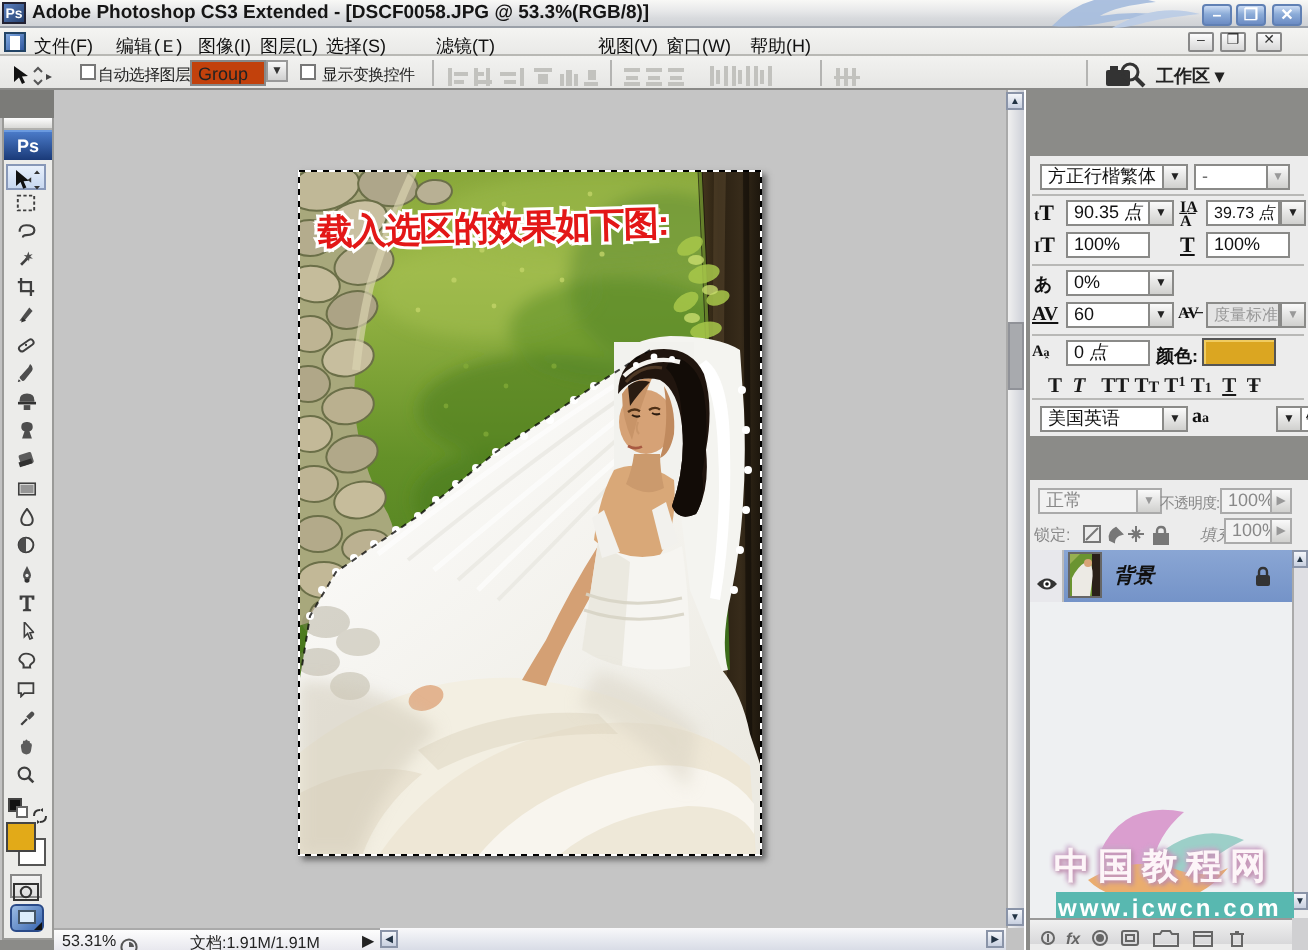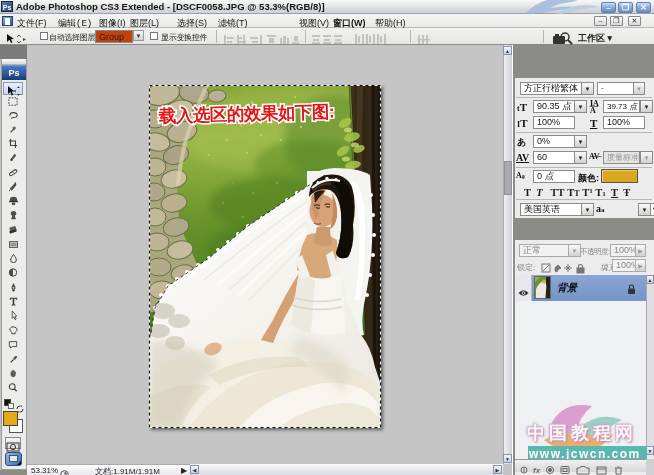--- a/index.html
+++ b/index.html
@@ -95,25 +95,25 @@
 <div class="abs winbtn" id="btn-close">✕</div>
 
 <div class="abs" id="menubar"></div>
 <div class="abs" id="docicon">
     <div style="position:absolute;left:2px;top:1px;width:5px;height:7px;background:#fff;"></div>
   </div>
 <div class="abs menu" style="left:17px;">文件(F)</div>
 <div class="abs menu" style="left:58px;font-family:Liberation Mono, monospace;">编辑(E)</div>
 <div class="abs menu" style="left:99px;">图像(I)</div>
 <div class="abs menu" style="left:130px;">图层(L)</div>
-<div class="abs menu" style="left:177px;">选择(S)</div>
+<div class="abs menu" style="left:163px;">选择(S)</div>
 <div class="abs menu" style="left:218px;">滤镜(T)</div>
 <div class="abs menu" style="left:258px;margin-top:32px;">分析(A)</div>
 <div class="abs menu" style="left:299px;">视图(V)</div>
-<div class="abs menu" style="left:333px;font-weight:bold;">窗口(W)</div>
+<div class="abs menu" style="left:333px;">窗口(W)</div>
 <div class="abs menu" style="left:375px;">帮助(H)</div>
 <div class="abs mwinbtn" id="mbtn-min">–</div>
 <div class="abs mwinbtn" id="mbtn-max">❐</div>
 <div class="abs mwinbtn" id="mbtn-close">✕</div>
 
 <div class="abs" id="optbar"></div>
 <div class="abs" style="left:4px; top:31px; width:24px; height:12px;">
 <svg width="24" height="12" viewBox="0 0 24 12">
       <path d="M3 1 L3 9 L5.5 6.8 L7 10 L8.5 9.3 L7 6.3 L10 6z" fill="#111"></path>
       <path d="M13 4 l2-2 2 2 M13 8 l2 2 2-2" stroke="#555" fill="none"></path>

